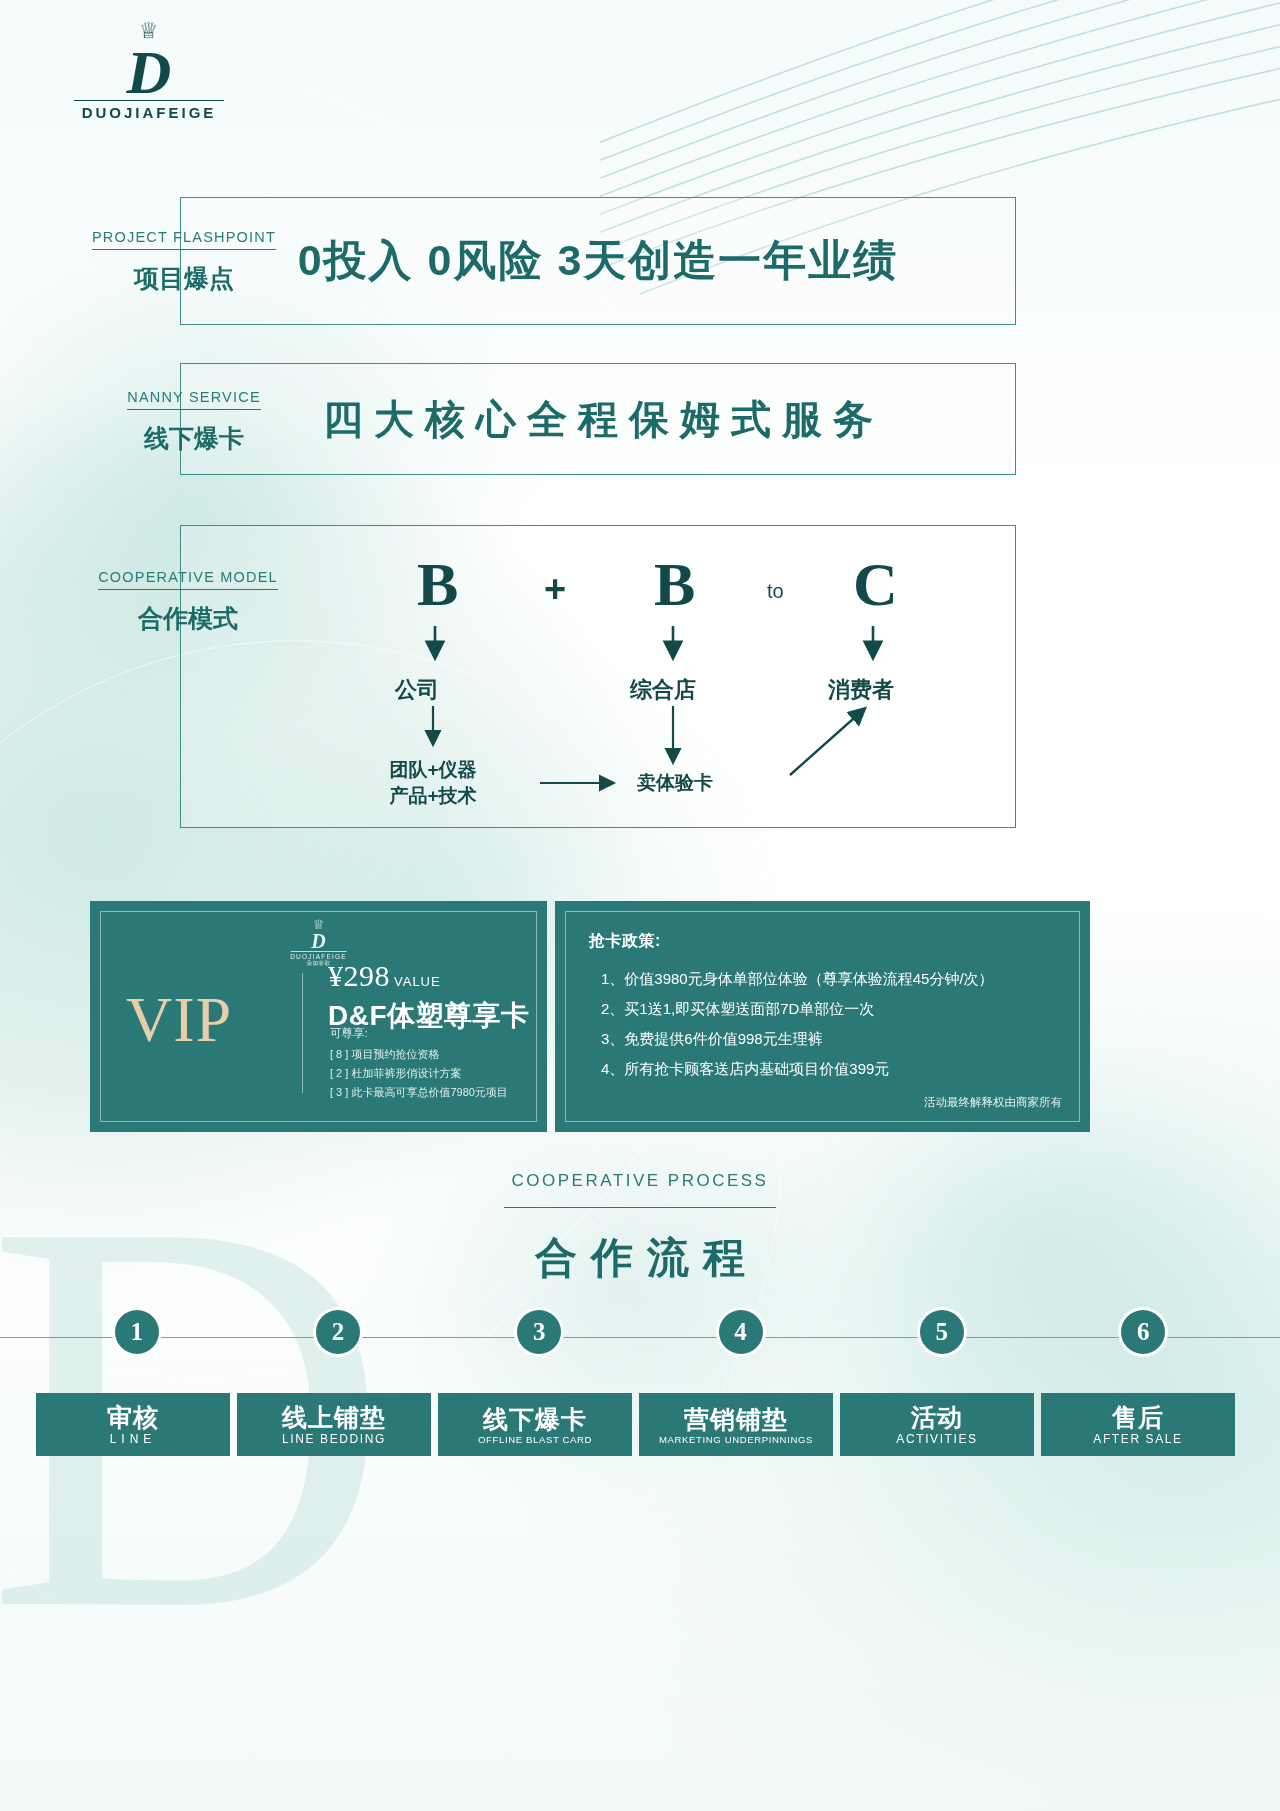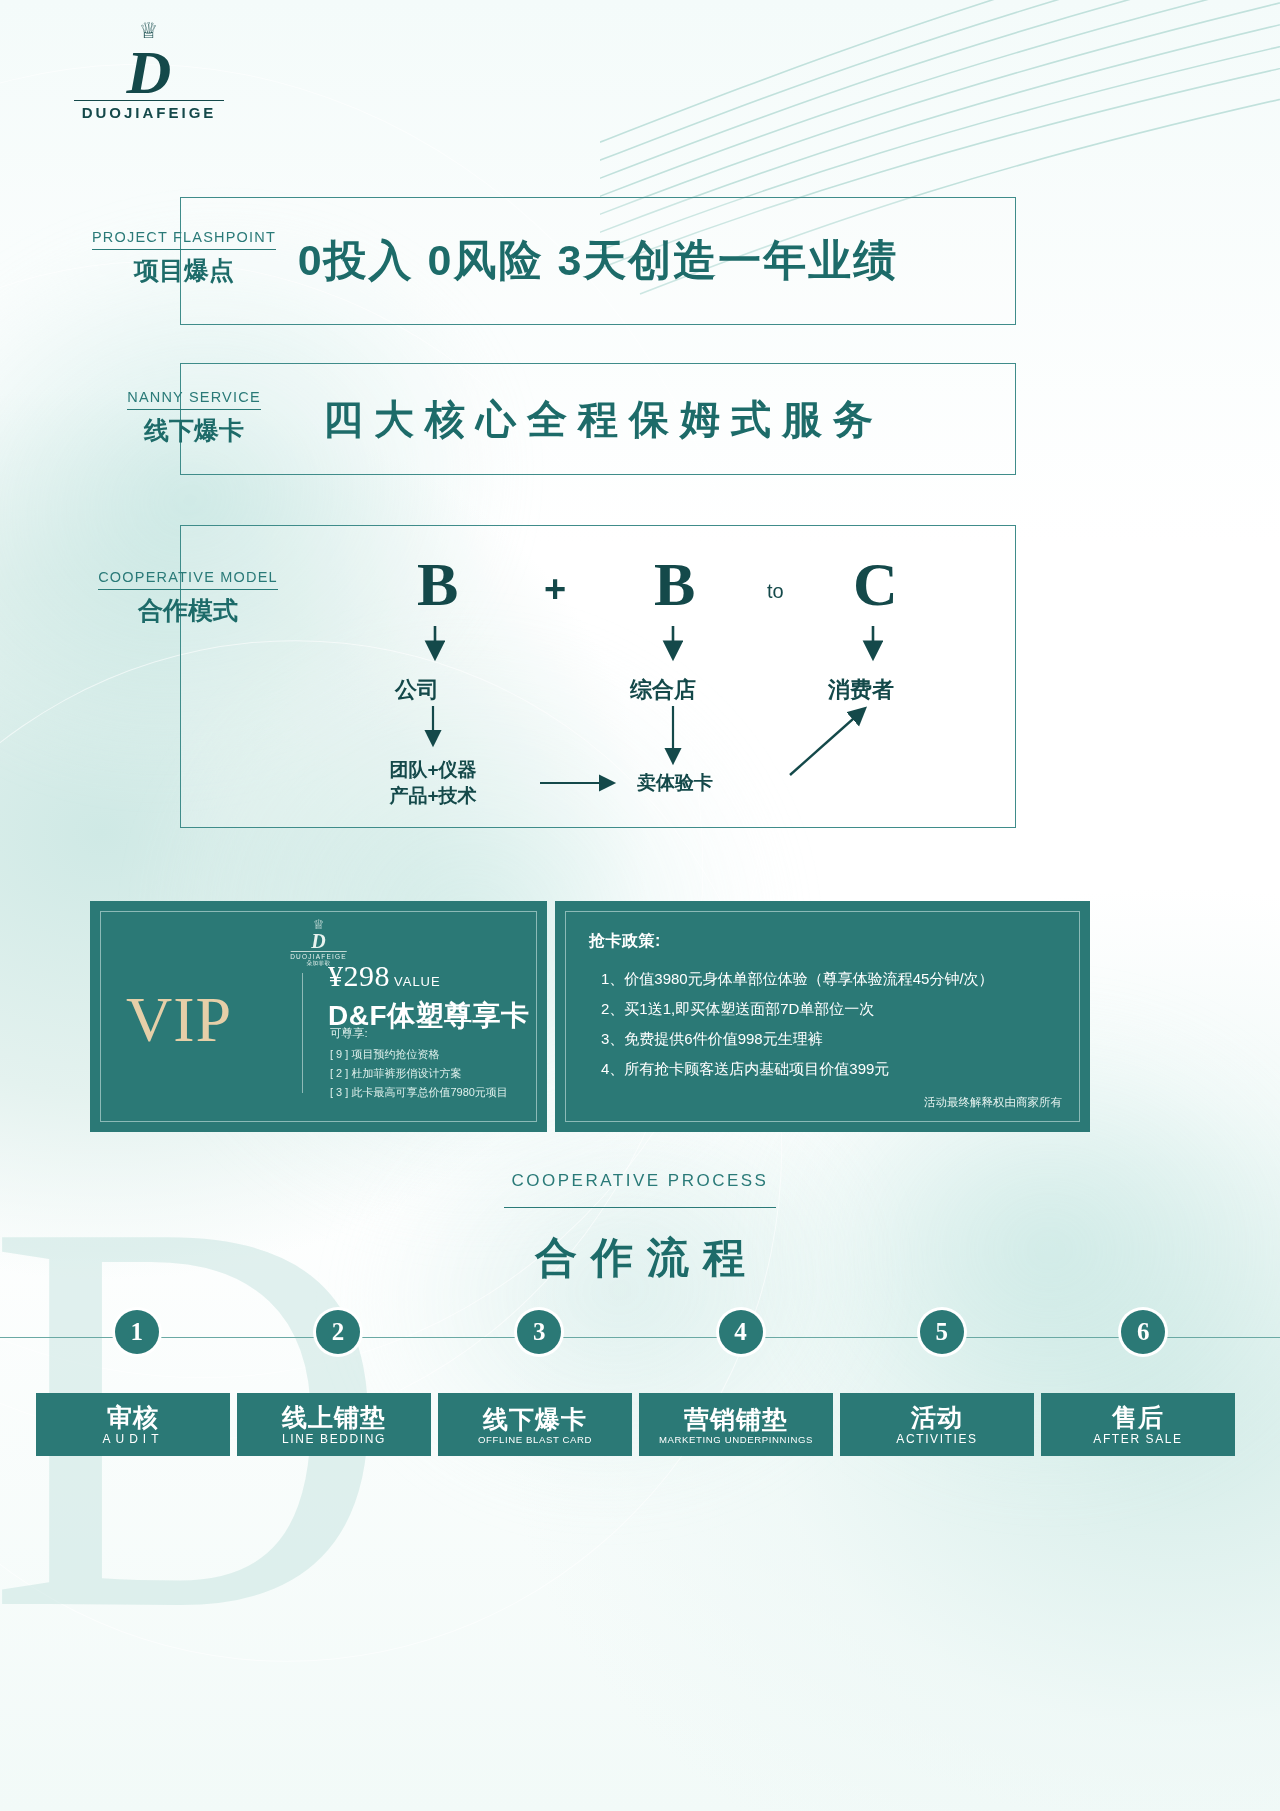--- a/index.html
+++ b/index.html
@@ -142,21 +142,21 @@
     color: #2a7a78;
     white-space: nowrap;
     padding-bottom: 4px;
     border-bottom: 1px solid #2a7a78;
     display: inline-block;
   }
   .sec-label .cn {
     display: block;
     font-size: 25px;
     font-weight: 700;
-    margin-top: 4px;
+    margin-top: 12px;
     color: #1d6b69;
     white-space: nowrap;
   }
 
   #sec1 { left: 180px; top: 197px; width: 836px; height: 128px; }
   #sec1-label { left: 84px; top: 228px; width: 200px; }
   #sec1-title {
     position: absolute;
     left: 180px; top: 197px; width: 836px; height: 128px;
     display: flex; align-items: center; justify-content: center;
@@ -505,21 +505,21 @@
       <div class="vip-word">VIP</div>
       <div class="vip-divider"></div>
 
       <div class="vip-price">
         <span class="num">¥298</span><span class="val">VALUE</span>
       </div>
       <div class="vip-title">D&amp;F体塑尊享卡</div>
 
       <div class="vip-sub">
         <div class="head">可尊享:</div>
-        <div>[ 9 ] 项目预约抢位资格</div>
+        <div>[ 8 ] 项目预约抢位资格</div>
         <div>[ 2 ] 杜加菲裤形俏设计方案</div>
         <div>[ 3 ] 此卡最高可享总价值7980元项目</div>
       </div>
     </div>
 
     <div class="card card-right">
       <div class="card-inner"></div>
       <div class="policy">
         <div class="ptitle">抢卡政策:</div>
         <ul>
@@ -556,21 +556,21 @@
         <div class="circle">5</div>
       </div>
     <div class="step">
         <div class="circle">6</div>
       </div>
   </div>
 
   <div class="labels">
     <div class="label-box">
       <div class="cn">审核</div>
-      <div class="en" style="letter-spacing:5px;">AUDIT</div>
+      <div class="en" style="letter-spacing:5px;">LINE</div>
     </div>
     <div class="label-box">
       <div class="cn">线上铺垫</div>
       <div class="en">LINE BEDDING</div>
     </div>
     <div class="label-box small-en">
       <div class="cn">线下爆卡</div>
       <div class="en">OFFLINE BLAST CARD</div>
     </div>
     <div class="label-box small-en">

